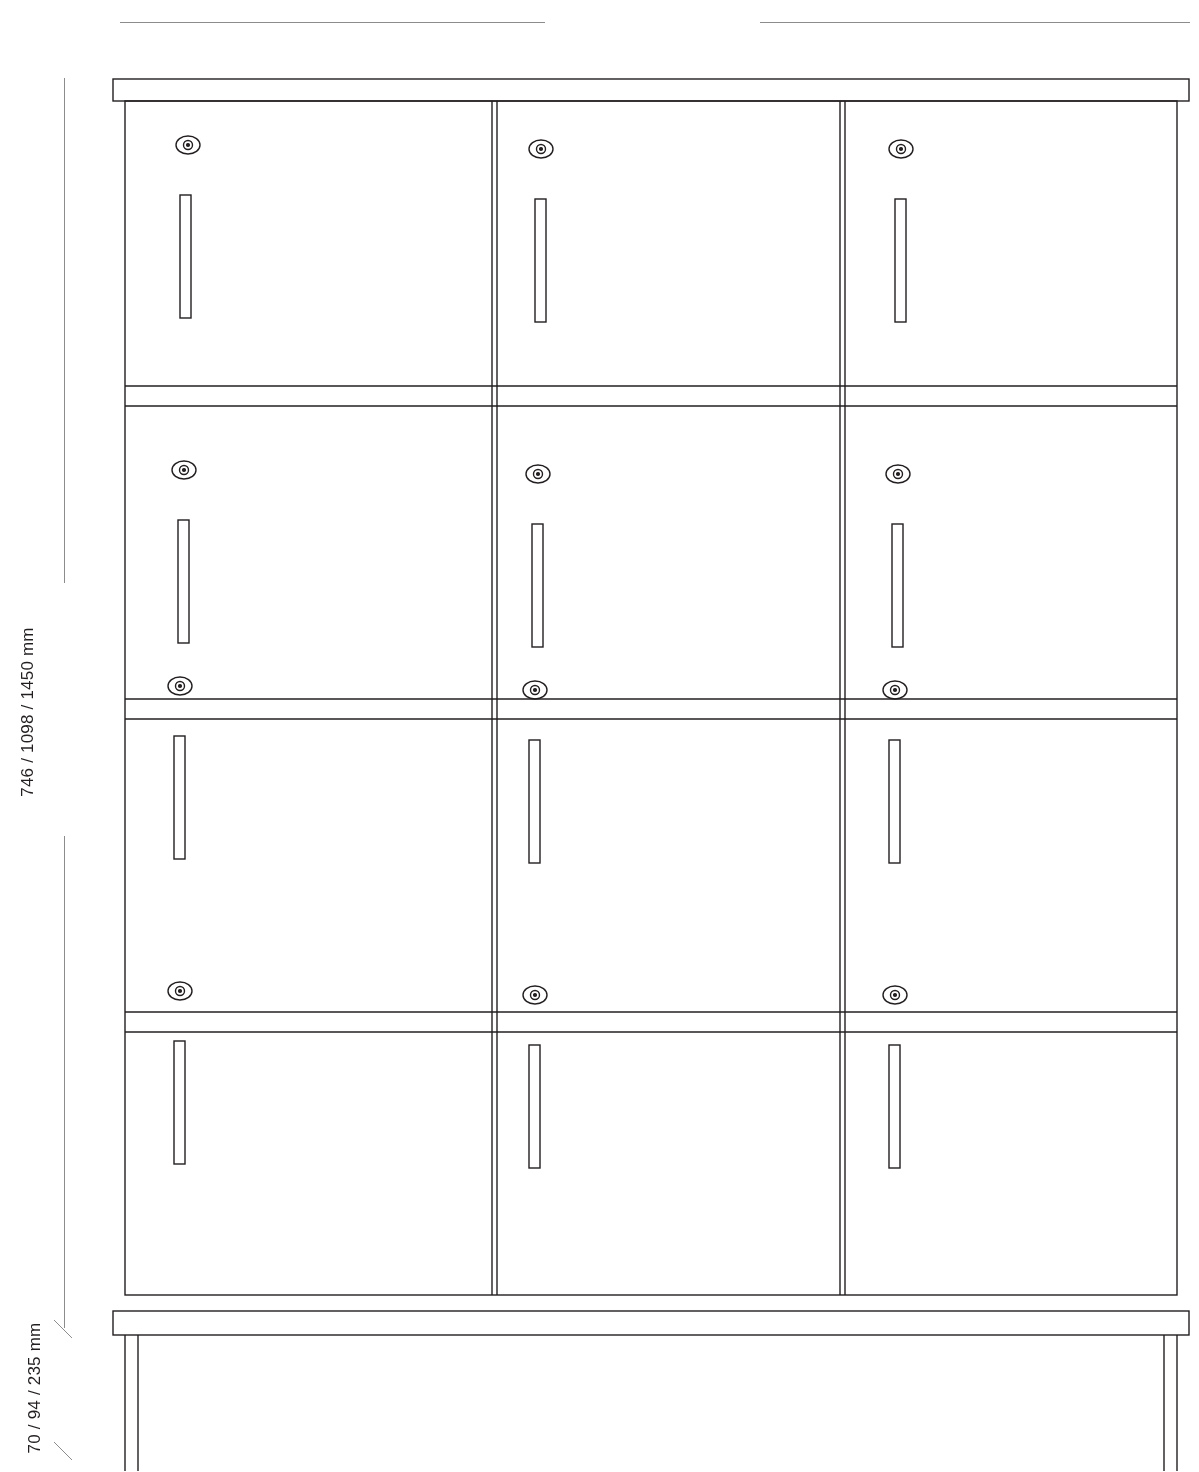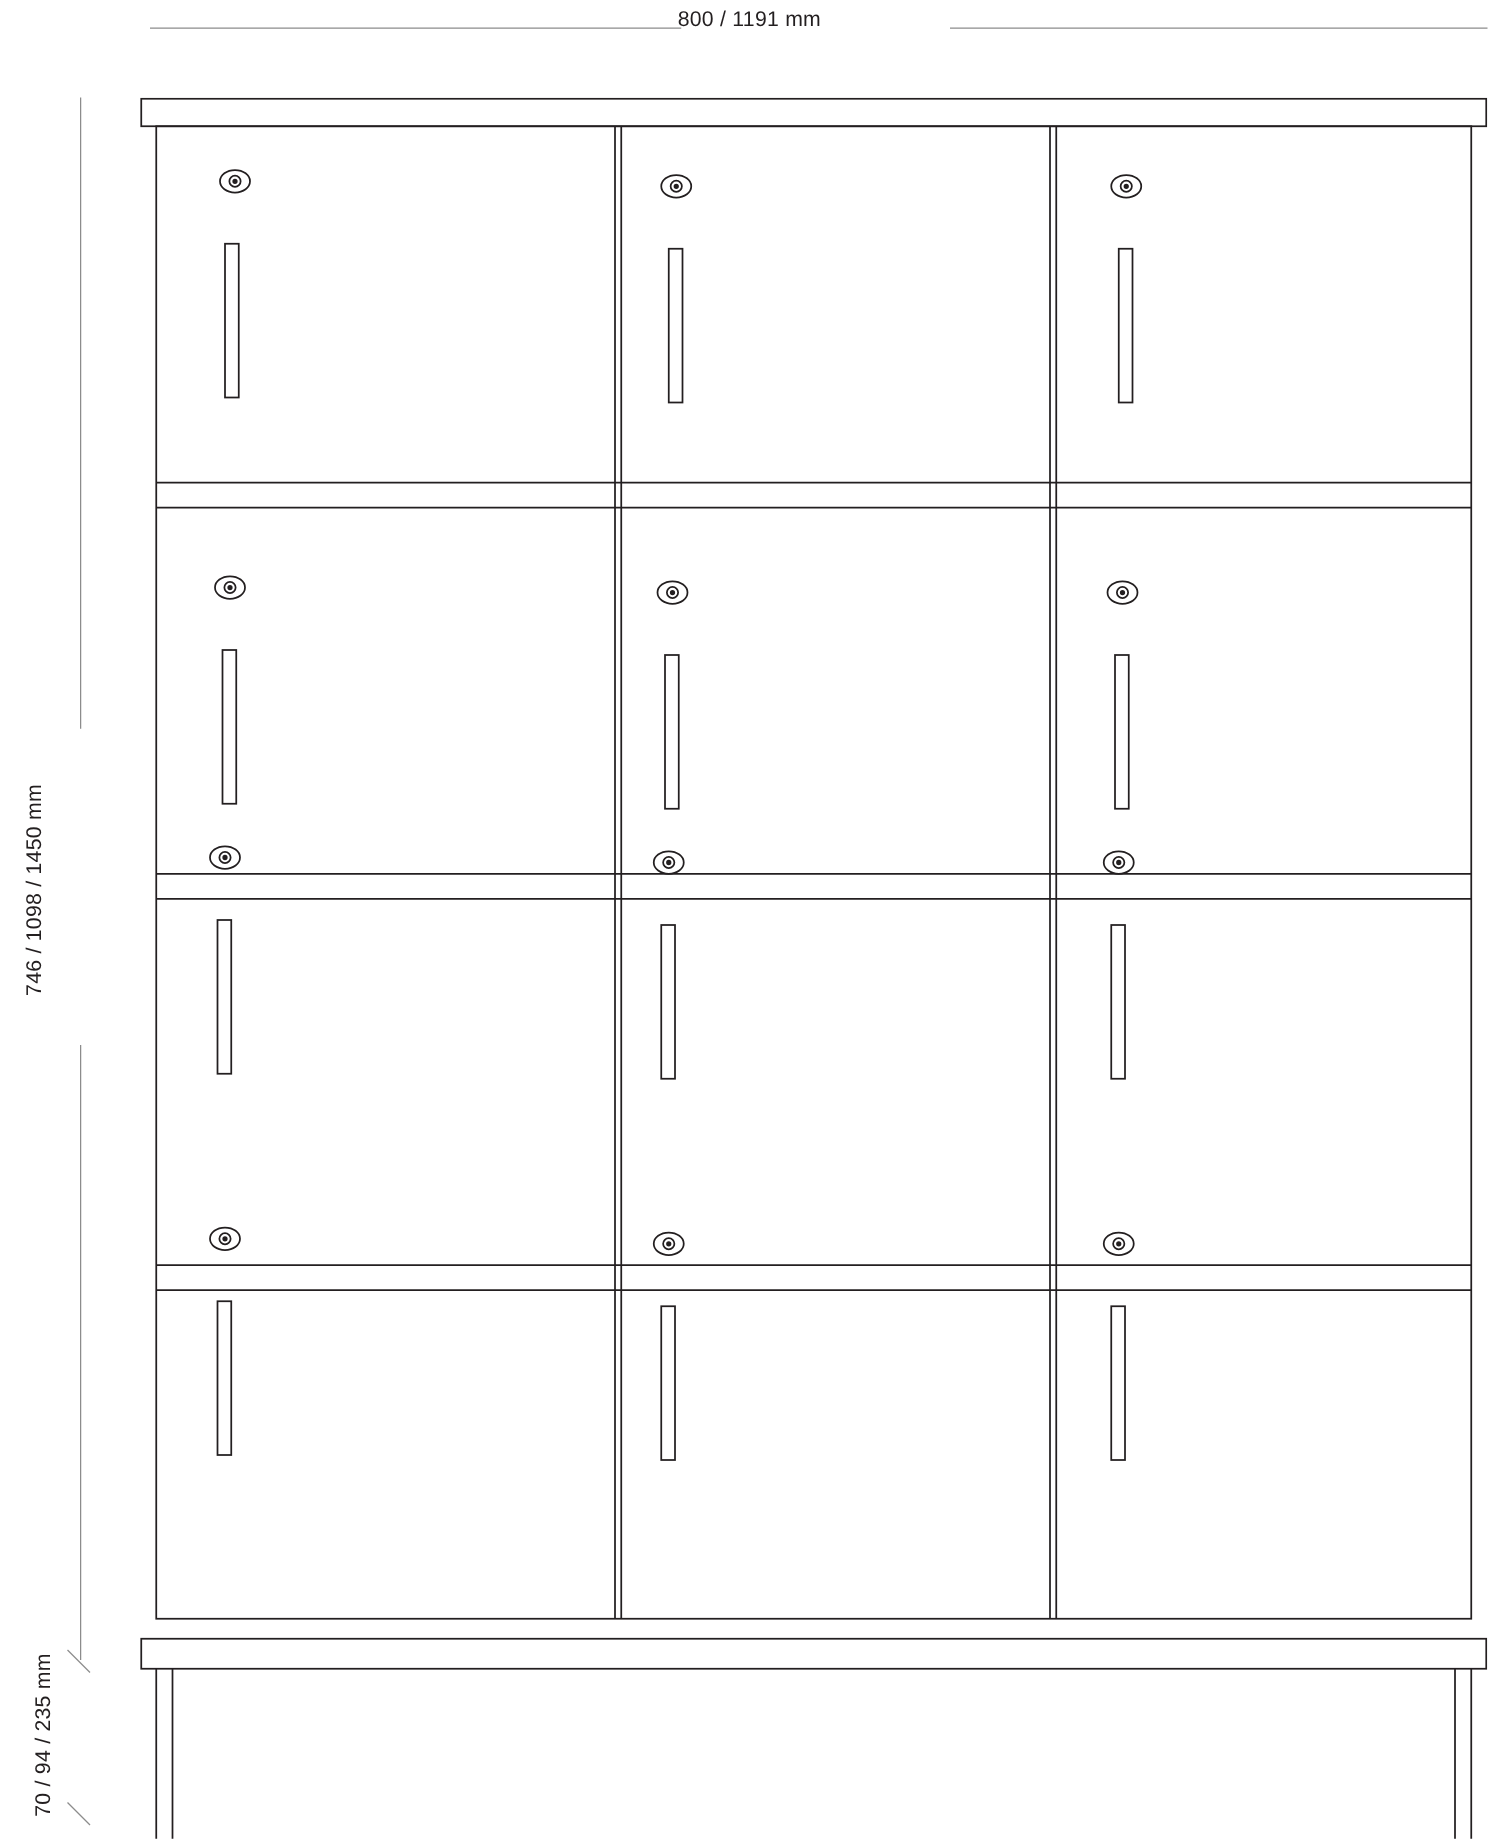--- a/index.html
+++ b/index.html
@@ -90,21 +90,20 @@
     height: 1394px;
   }
   .cabinet svg { display: block; }
 </style>
 </head>
 <body>
 
 <div id="page">
 
   <div class="dim-top-line-left"></div>
-  <div class="dim-top-label">800 / 1191 mm</div>
   <div class="dim-top-line-right"></div>
 
   <div class="dim-left-line-top"></div>
   <div class="dim-left-label">746 / 1098 / 1450 mm</div>
   <div class="dim-left-line-bottom"></div>
 
   <div class="dim-base-arrow-top">
     <svg width="22" height="22" viewBox="0 0 22 22">
       <path d="M2 2 L20 20" stroke="#8c8c8c" stroke-width="1" fill="none"></path>
     </svg>

